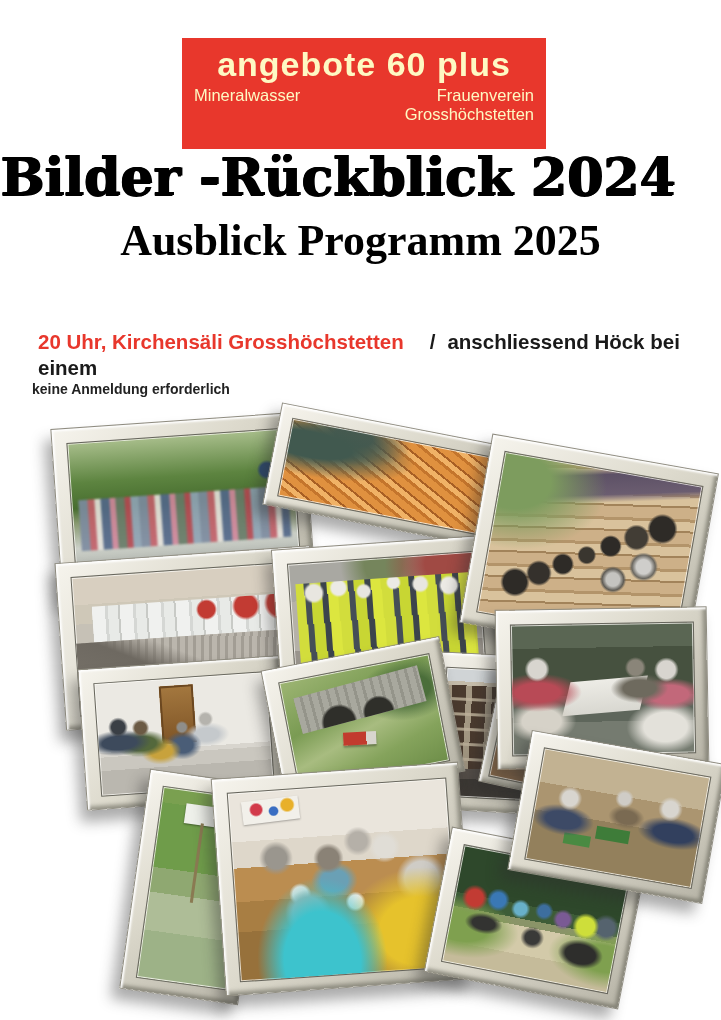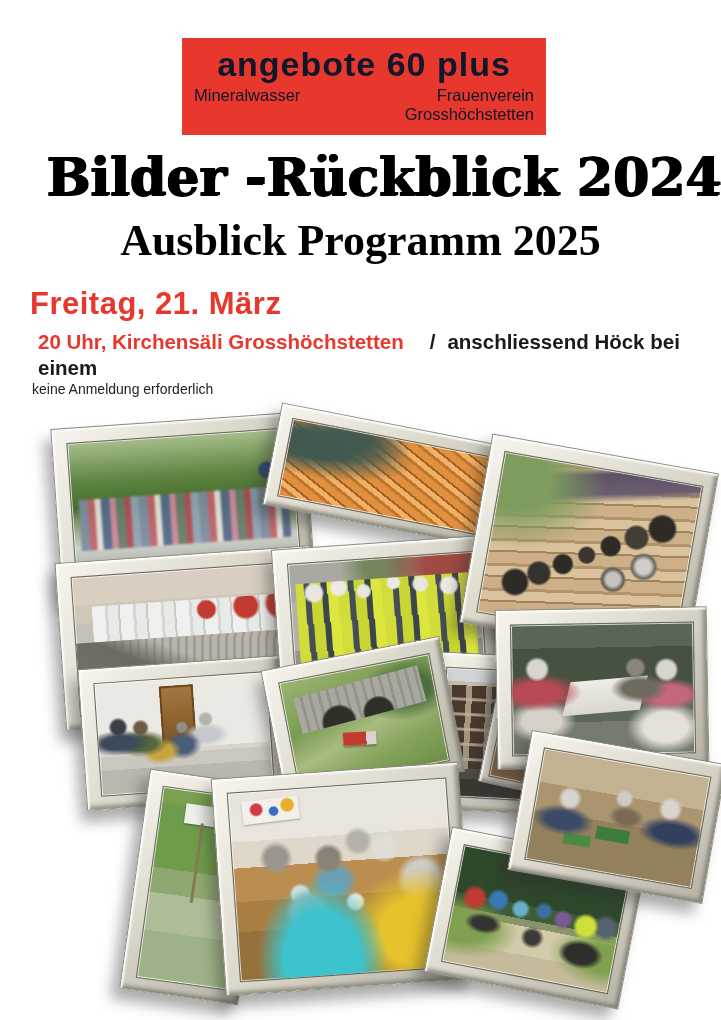--- a/index.html
+++ b/index.html
@@ -4,33 +4,33 @@
 <style>
   html,body { margin:0; padding:0; background:#888; }
   .page {
     position:relative; width:721px; height:1020px; margin:0 auto;
     background:#ffffff; overflow:hidden;
     font-family:"Liberation Sans", sans-serif;
   }
 
   
   .banner {
-    position:absolute; left:182px; top:38px; width:364px; height:97px;
-    background:#e8372c; color:#0f172a; box-sizing:border-box; padding:6px 12px 20px 12px;
+    position:absolute; left:182px; top:38px; width:364px; height:111px;
+    background:#e8372c; color:#fef9c3; box-sizing:border-box; padding:6px 12px 20px 12px;
   }
   .banner-title {
     font-size:34px; font-weight:bold; letter-spacing:1px; text-align:center;
     line-height:40px; white-space:nowrap;
   }
   .banner-row { display:flex; justify-content:space-between; font-size:16.5px; line-height:19px; margin-top:2px; }
   .banner-center { text-align:right; font-size:16.5px; line-height:19px; }
 
   
   .headline1 {
-    position:absolute; left:0; top:146px; width:100%; text-align:right;
+    position:absolute; left:0; top:146px; width:100%; text-align:left;
     font-family:"DejaVu Serif", serif; font-weight:bold; font-size:52px; line-height:62px;
     color:#000; letter-spacing:0px;
     text-shadow: 1.6px 0 0 #000, 0.6px 0 0 #000, 0 0.6px 0 #000;
   }
   .headline2 {
     position:absolute; left:0; top:215px; width:100%; text-align:center;
     font-family:"Liberation Serif", serif; font-weight:bold; font-size:44px; line-height:52px;
     color:#000;
   }
 
@@ -39,21 +39,21 @@
     position:absolute; left:30px; top:286px;
     color:#e8372c; font-weight:bold; font-size:31px; letter-spacing:0.5px;
   }
   .info-block { position:absolute; left:38px; top:329px; width:648px; font-weight:bold; font-size:20.5px; line-height:26px; }
   .info-line .red  { color:#e8372c; }
   .info-line .sep  { color:#1a1a1a; margin:0 12px 0 26px; }
   .info-line .blk  { color:#1a1a1a; }
   .info-line2 { text-align:right; color:#1a1a1a; }
   .note-line {
     position:absolute; left:32px; top:381px;
-    color:#222; font-size:14px; font-weight:normal;
+    color:#222; font-size:14px; font-weight:bold;
   }
 
   
   .collage { position:absolute; left:0; top:0; width:721px; height:1020px; }
   .frame {
     position:absolute; box-sizing:border-box; padding:14px;
     background:linear-gradient(135deg,#f6f4ed 0%,#dddacd 45%,#b7b4a7 100%);
     border:1px solid #8f8c80;
     box-shadow: inset 2px 2px 2px rgba(255,255,255,.95),
                 inset -3px -3px 4px rgba(118,116,104,.75),
@@ -252,21 +252,20 @@
     <div class="banner-row">
       <span>Mineralwasser</span>
       <span>Frauenverein</span>
     </div>
     <div class="banner-center">Grosshöchstetten</div>
   </div>
 
   <div class="headline1">Bilder -Rückblick 2024</div>
   <div class="headline2">Ausblick Programm 2025</div>
 
-  <div class="date-line">Freitag, 21. März</div>
 
   <div class="info-block">
     <div class="info-line">
       <span class="red">20 Uhr, Kirchensäli Grosshöchstetten</span><span class="sep">/</span><span class="blk">anschliessend Höck bei einem</span>
     </div>
   </div>
 
   <div class="note-line">keine Anmeldung erforderlich</div>
 
   <div class="collage">

